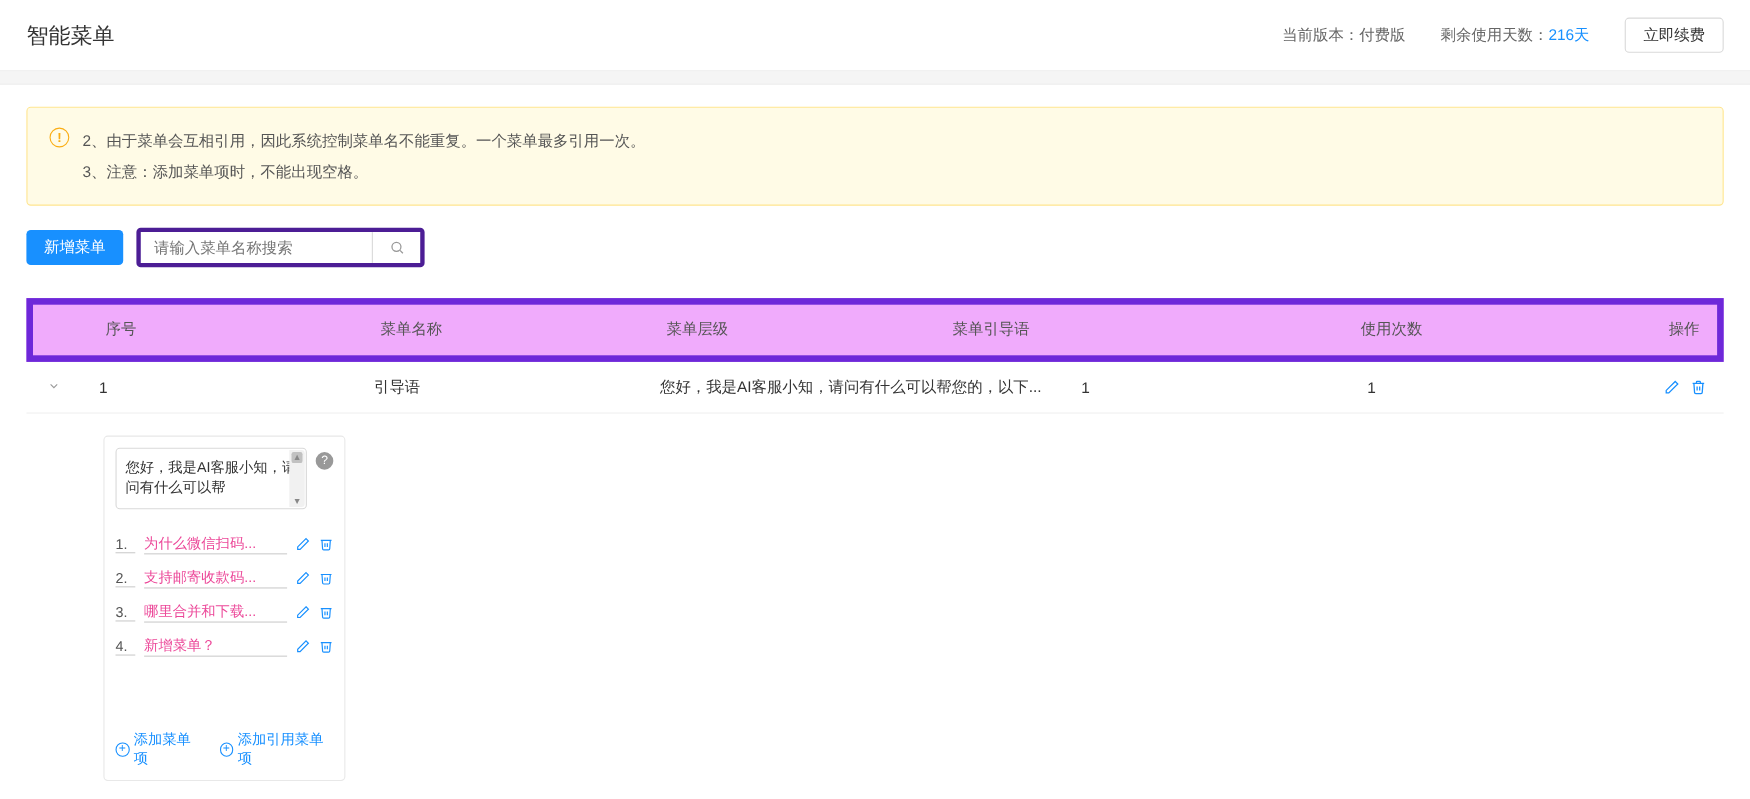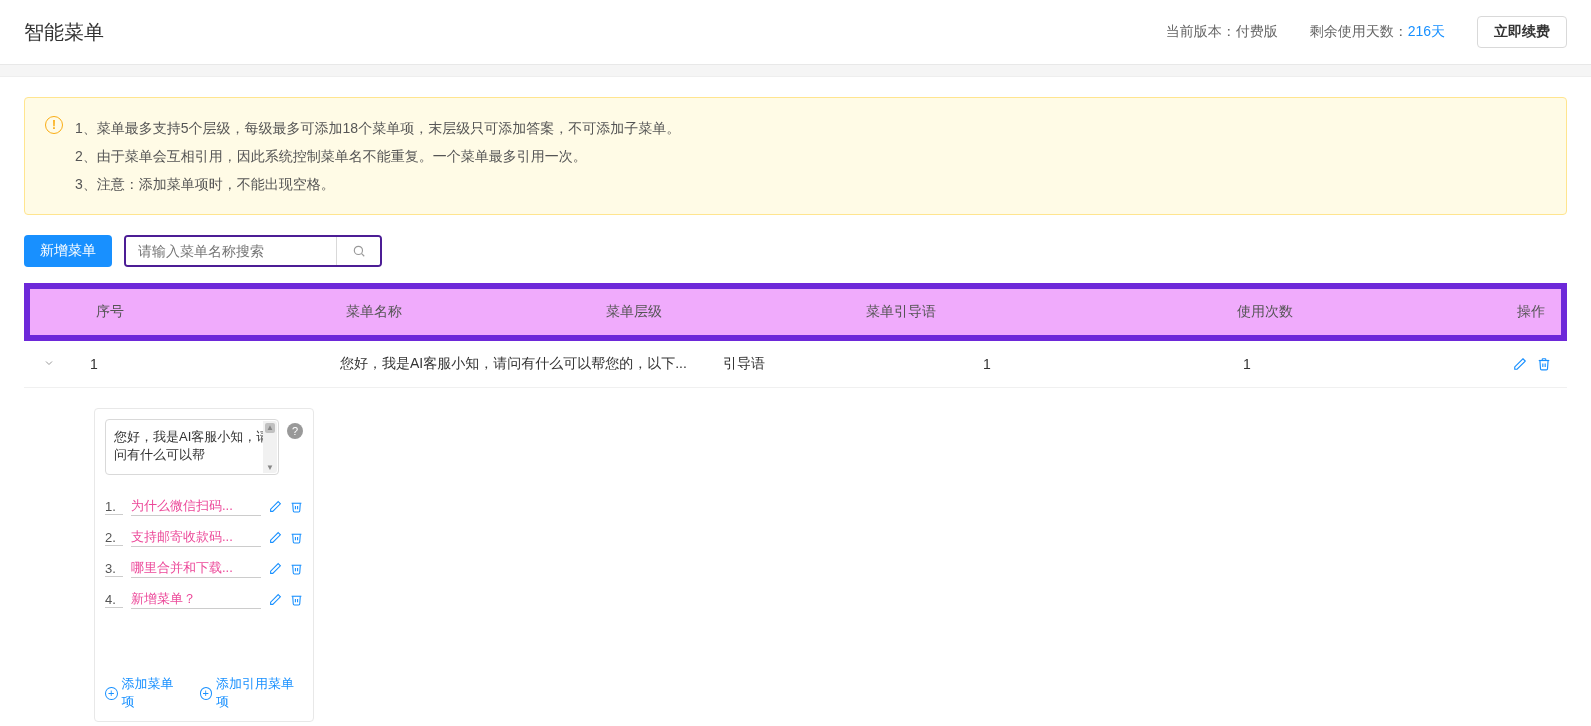--- a/index.html
+++ b/index.html
@@ -2,33 +2,33 @@
 <html><head>
 <meta charset="utf-8">
 <style>
   * { box-sizing: border-box; margin: 0; padding: 0; }
   body { font-family: -apple-system, BlinkMacSystemFont, "Segoe UI", "PingFang SC", "Microsoft YaHei", sans-serif; background: #fff; color: #333; font-size: 14px; }
   .header { display: flex; align-items: center; padding: 16px 24px; border-bottom: 1px solid #e8e8e8; }
   .header-title { font-size: 20px; font-weight: 500; color: #333; flex: 0 0 auto; }
   .header-spacer { flex: 1; }
   .header-info { display: flex; align-items: center; gap: 32px; font-size: 14px; color: #666; }
   .header-info .days-value { color: #1890ff; text-align: center; }
-  .renew-btn { border: 1px solid #d9d9d9; background: #fff; padding: 6px 16px; border-radius: 4px; cursor: pointer; color: #333; font-size: 14px; font-weight: bold; }
+  .renew-btn { border: 1px solid #d9d9d9; background: #fff; padding: 6px 16px; border-radius: 4px; cursor: pointer; color: #333; font-size: 14px; }
   .gap-bar { height: 12px; background: #f5f5f5; border-bottom: 1px solid #eee; }
   .content { padding: 20px 24px; }
 
   .alert { border: 1px solid #ffe58f; background: #fffbe6; border-radius: 4px; padding: 16px 20px; display: flex; gap: 12px; margin-bottom: 20px; }
   .alert-icon { width: 18px; height: 18px; border: 1.5px solid #faad14; border-radius: 50%; display: inline-flex; align-items: center; justify-content: center; color: #faad14; font-size: 12px; font-weight: bold; flex-shrink: 0; margin-top: 2px; }
   .alert-body { flex: 1; }
   .alert-title { font-size: 14px; margin-bottom: 10px; color: #333; }
   .alert-line { font-size: 14px; color: #555; line-height: 28px; }
 
-  .toolbar { display: flex; align-items: center; gap: 12px; margin-bottom: 16px; }
+  .toolbar { display: flex; align-items: center; gap: 12px; margin-bottom: 28px; }
   .btn-primary { background: #1890ff; color: #fff; border: none; padding: 7px 16px; border-radius: 4px; font-size: 14px; cursor: pointer; }
-  .search-wrap { display: flex; border: 2px solid #4c1d95; border-radius: 4px; overflow: hidden; gap: 20px; }
+  .search-wrap { display: flex; border: 4px solid #4c1d95; border-radius: 4px; overflow: hidden; gap: 20px; }
   .search-input { border: none; outline: none; padding: 6px 12px; font-size: 14px; width: 190px; }
   .search-btn { background: #fff; border: none; border-left: 1px solid #d9d9d9; width: 44px; cursor: pointer; display: flex; align-items: center; justify-content: center; color: #999; }
   .search-btn svg { width: 14px; height: 14px; }
 
   .table { width: 100%; }
   .thead { background: #f0abfc; border: 6px solid #6d28d9; display: flex; width: 100%; }
   .th, .td { padding: 14px 16px; font-size: 14px; text-align: left; }
   .th { color: #555; font-weight: 500; }
   .col-expand { width: 50px; flex: 0 0 50px; display:flex; align-items:center; justify-content:center;}
   .col-seq { width: 250px; flex: 0 0 250px; }
@@ -82,21 +82,20 @@
     <button class="renew-btn">立即续费</button>
   </div>
 </div>
 <div class="gap-bar"></div>
 
 <div class="content">
 
   <div class="alert">
     <span class="alert-icon">!</span>
     <div class="alert-body">
-      <div class="alert-line">1、菜单最多支持5个层级，每级最多可添加18个菜单项，末层级只可添加答案，不可添加子菜单。</div>
       <div class="alert-line">2、由于菜单会互相引用，因此系统控制菜单名不能重复。一个菜单最多引用一次。</div>
       <div class="alert-line">3、注意：添加菜单项时，不能出现空格。</div>
     </div>
   </div>
 
   <div class="toolbar">
     <button class="btn-primary">新增菜单</button>
     <div class="search-wrap">
       <input class="search-input" placeholder="请输入菜单名称搜索" style="">
       <button class="search-btn">
@@ -121,22 +120,22 @@
 
     <div class="tbody-row">
       <div class="td col-expand">
         <span class="expand-caret">
           <svg width="12" height="12" viewBox="0 0 24 24" fill="none" stroke="currentColor" stroke-width="2">
               <polyline points="6 9 12 15 18 9"></polyline>
             </svg>
         </span>
       </div>
       <div class="td col-seq">1</div>
+      <div class="td col-name">引导语</div>
       <div class="td col-guide">您好，我是AI客服小知，请问有什么可以帮您的，以下...</div>
-      <div class="td col-name">引导语</div>
       <div class="td col-level">1</div>
       <div class="td col-usage">1</div>
       <div class="td col-action">
         <div class="row-actions">
           <span class="icon-btn">
             <svg viewBox="0 0 24 24" fill="none" stroke="currentColor" stroke-width="2">
                 <path d="M17 3l4 4L7 21H3v-4L17 3z"></path>
               </svg>
           </span>
           <span class="icon-btn del">

